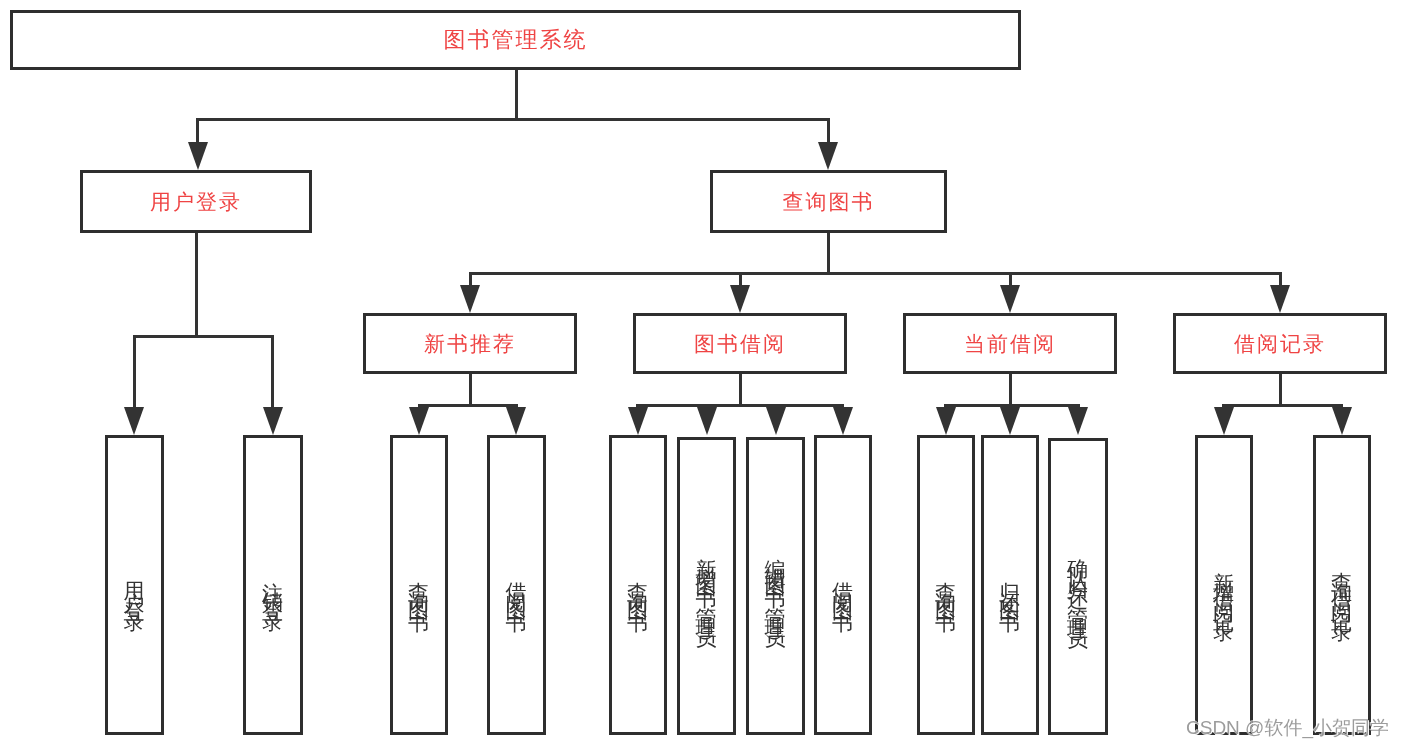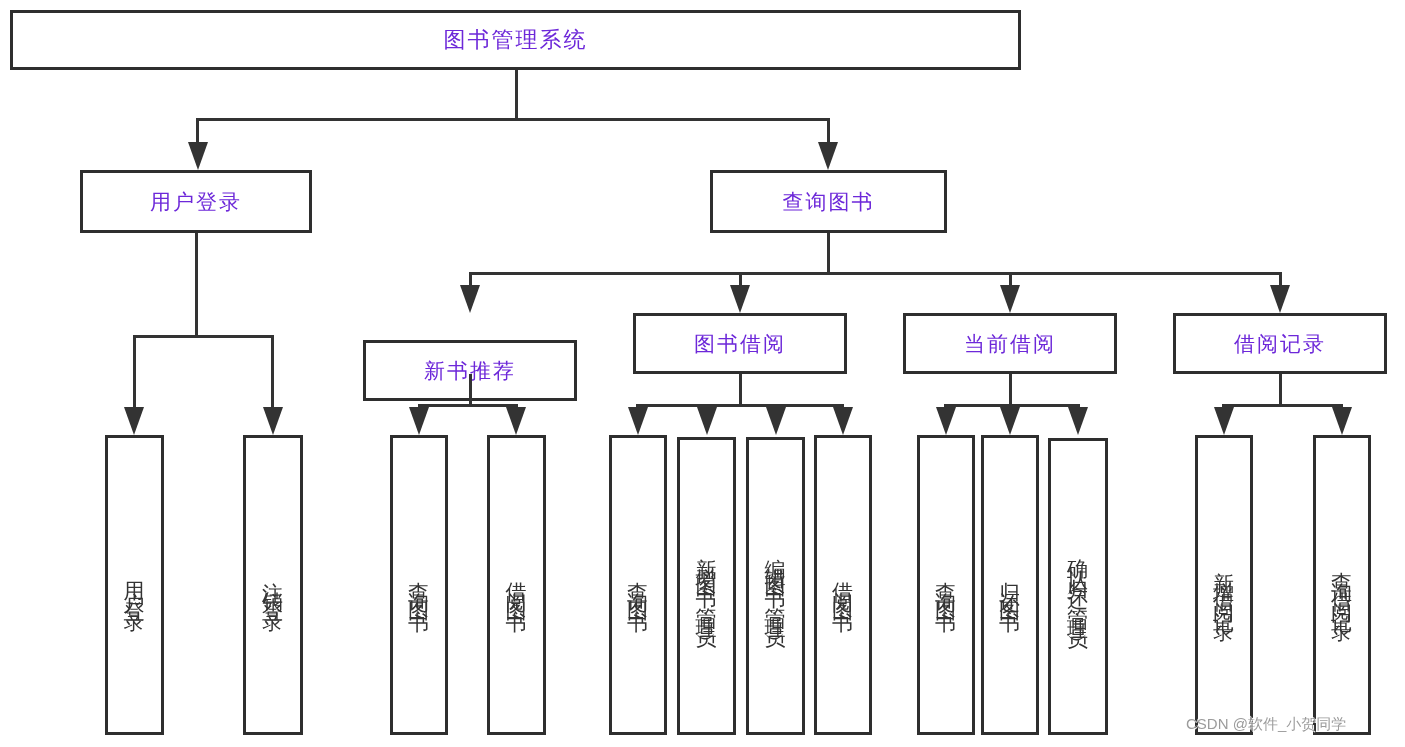--- a/index.html
+++ b/index.html
@@ -4,34 +4,34 @@
 <style>
   html,body{margin:0;padding:0;background:#ffffff;}
   #stage{
     position:relative;width:1405px;height:747px;background:#ffffff;overflow:hidden;
     font-family:"Liberation Sans","DejaVu Sans",sans-serif;color:#333333;
   }
   .box{
     position:absolute;border:3px solid #2e2e2e;background:#ffffff;
     display:flex;align-items:center;justify-content:center;box-sizing:border-box;
   }
-  .hlabel{font-size:21px;letter-spacing:2px;color:#6d28d9;white-space:nowrap;}
+  .hlabel{font-size:21px;letter-spacing:2px;color:#ef4444;white-space:nowrap;}
   .root .hlabel{font-size:22px;}
   .leaf .vlabel{
     writing-mode:vertical-rl;text-orientation:mixed;
     font-size:21px;letter-spacing:10px;line-height:1;color:#333333;white-space:nowrap;
   }
   .line{position:absolute;background:#333333;}
   .arrow{
     position:absolute;width:0;height:0;
     border-left:10px solid transparent;border-right:10px solid transparent;
     border-top:28px solid #333333;
   }
   .watermark{
-    position:absolute;left:1186px;top:715px;font-size:15px;color:#9c9c9c;
+    position:absolute;left:1186px;top:715px;font-size:19px;color:#9c9c9c;
     text-shadow:1px 1px 0 rgba(255,255,255,.95),-1px -1px 0 rgba(255,255,255,.7);
     white-space:nowrap;z-index:5;
   }
 </style>
 </head>
 <body>
 
 <div id="stage">
 
   <div class="box root" style="left:10px;top:10px;width:1011px;height:60px;">
@@ -63,21 +63,21 @@
   <div class="line" style="left:469px;top:272px;width:813px;height:3px;"></div>
   <div class="line" style="left:469px;top:273px;width:3px;height:16px;"></div>
   <div class="arrow" style="left:460px;top:285px;"></div>
   <div class="line" style="left:739px;top:273px;width:3px;height:16px;"></div>
   <div class="arrow" style="left:730px;top:285px;"></div>
   <div class="line" style="left:1009px;top:273px;width:3px;height:16px;"></div>
   <div class="arrow" style="left:1000px;top:285px;"></div>
   <div class="line" style="left:1279px;top:273px;width:3px;height:16px;"></div>
   <div class="arrow" style="left:1270px;top:285px;"></div>
 
-  <div class="box" style="left:363px;top:313px;width:214px;height:61px;margin-top:27px;">
+  <div class="box" style="left:363px;top:313px;width:214px;height:61px;">
     <span class="hlabel">新书推荐</span>
   </div>
   <div class="box" style="left:903px;top:313px;width:214px;height:61px;">
     <span class="hlabel">当前借阅</span>
   </div>
   <div class="box" style="left:633px;top:313px;width:214px;height:61px;">
     <span class="hlabel">图书借阅</span>
   </div>
   <div class="box" style="left:1173px;top:313px;width:214px;height:61px;">
     <span class="hlabel">借阅记录</span>

